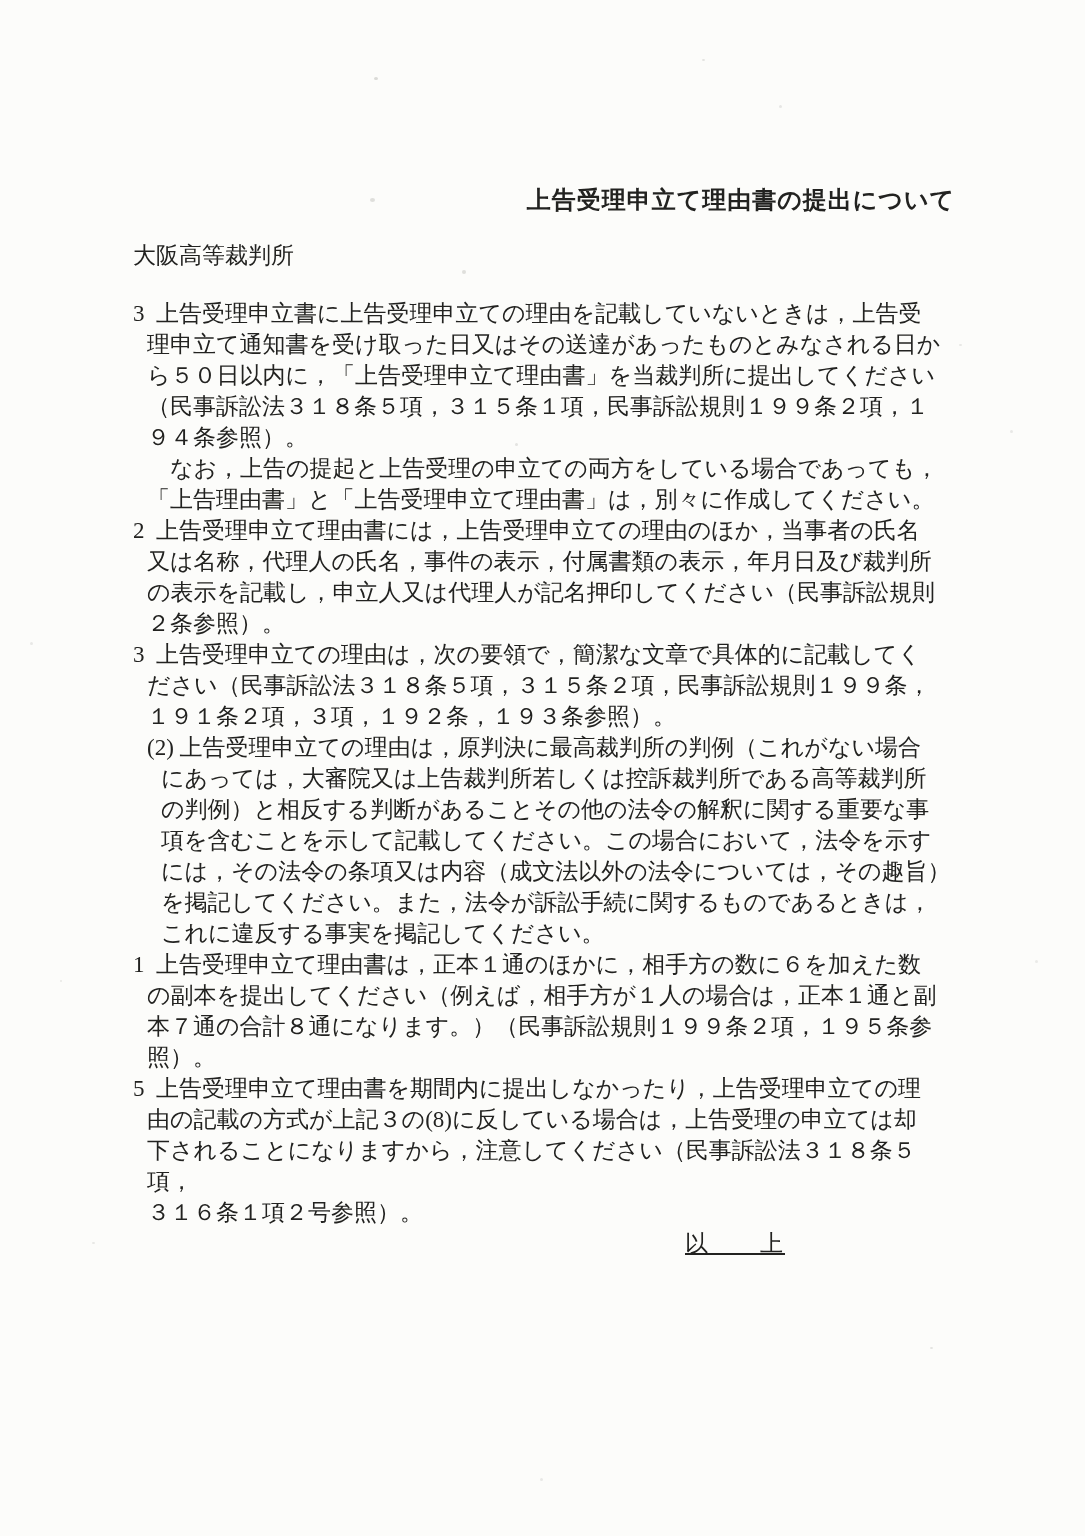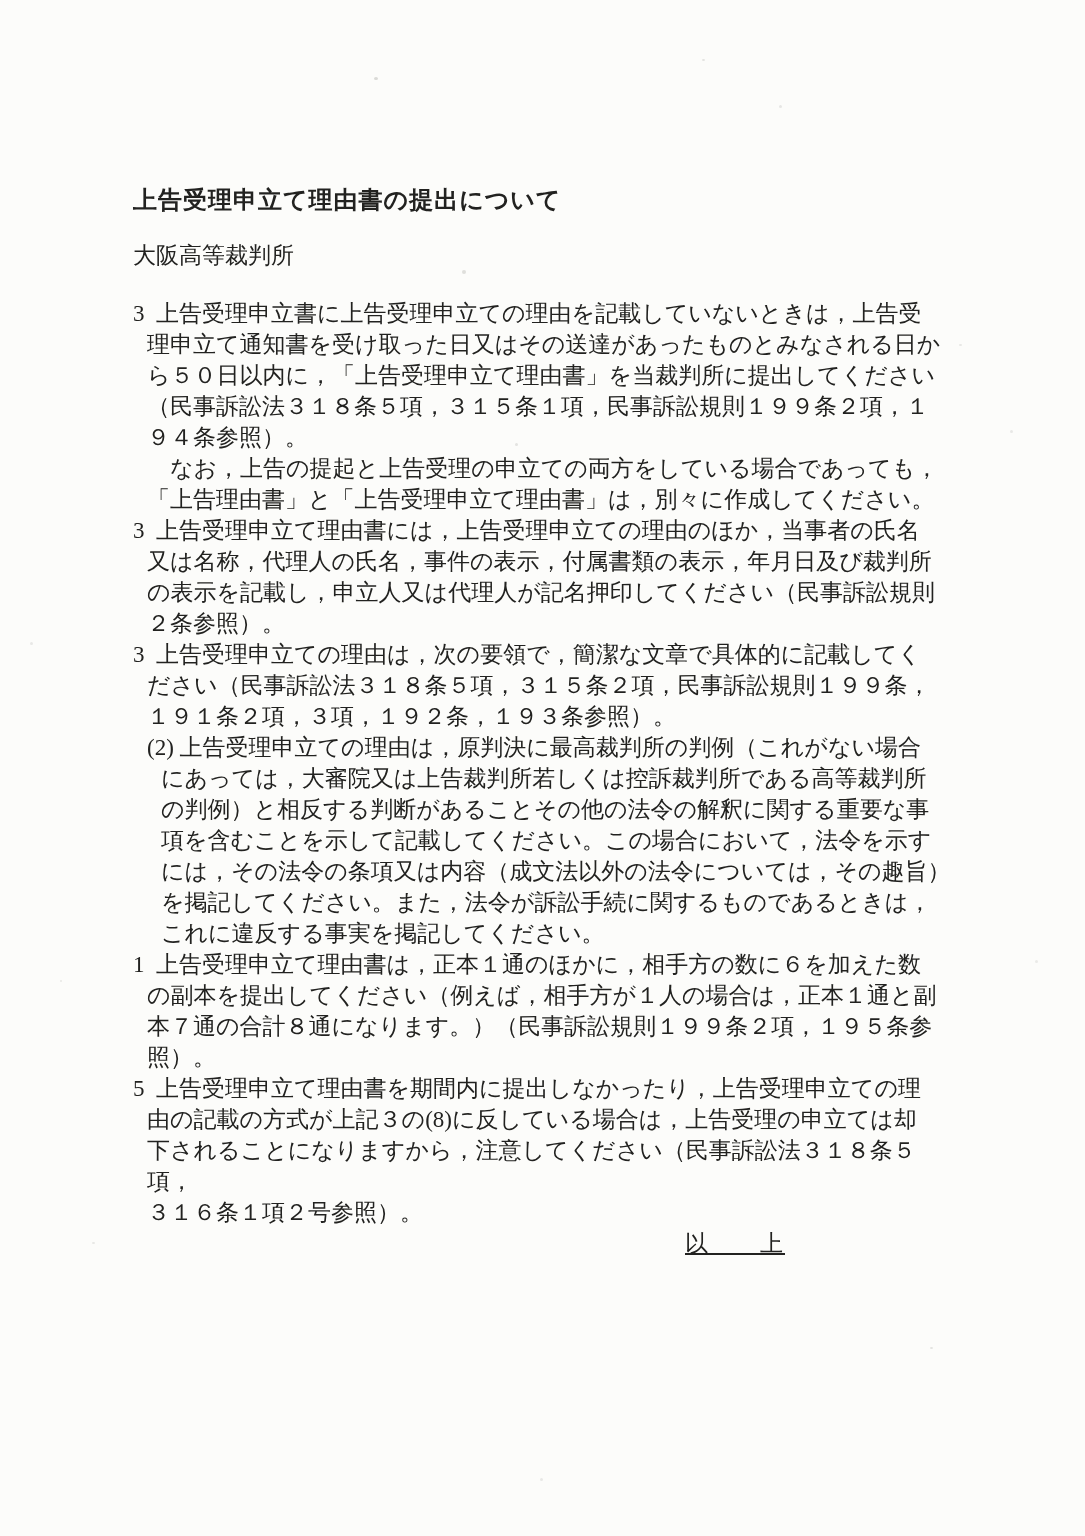--- a/index.html
+++ b/index.html
@@ -20,21 +20,21 @@
     overflow: hidden;
   }
   .content {
     position: relative;
     padding: 185px 130px 0 133px;
   }
   .doc-title {
     margin: 0;
     font-size: 24px;
     font-weight: 600;
-    text-align: left;
+    text-align: right;
     letter-spacing: 1px;
     white-space: pre-wrap;
   }
   .issuer {
     margin: 24px 0 0 0;
     text-align: left;
     white-space: pre-wrap;
   }
   .body-block {
     margin-top: 27px;
@@ -114,21 +114,21 @@
     <div class="body-block">
 
       <p class="item">3  上告受理申立書に上告受理申立ての理由を記載していないときは，上告受
 理申立て通知書を受け取った日又はその送達があったものとみなされる日か
 ら５０日以内に，「上告受理申立て理由書」を当裁判所に提出してください
 （民事訴訟法３１８条５項，３１５条１項，民事訴訟規則１９９条２項，１
 ９４条参照）。
 　なお，上告の提起と上告受理の申立ての両方をしている場合であっても，
 「上告理由書」と「上告受理申立て理由書」は，別々に作成してください。</p>
 
-      <p class="item">3  上告受理申立て理由書には，上告受理申立ての理由のほか，当事者の氏名
+      <p class="item">2  上告受理申立て理由書には，上告受理申立ての理由のほか，当事者の氏名
 又は名称，代理人の氏名，事件の表示，付属書類の表示，年月日及び裁判所
 の表示を記載し，申立人又は代理人が記名押印してください（民事訴訟規則
 ２条参照）。</p>
 
       <p class="item">3  上告受理申立ての理由は，次の要領で，簡潔な文章で具体的に記載してく
 ださい（民事訴訟法３１８条５項，３１５条２項，民事訴訟規則１９９条，
 １９１条２項，３項，１９２条，１９３条参照）。</p>
 
       <p class="subitem">(2) 上告受理申立ての理由は，原判決に最高裁判所の判例（これがない場合
 にあっては，大審院又は上告裁判所若しくは控訴裁判所である高等裁判所

